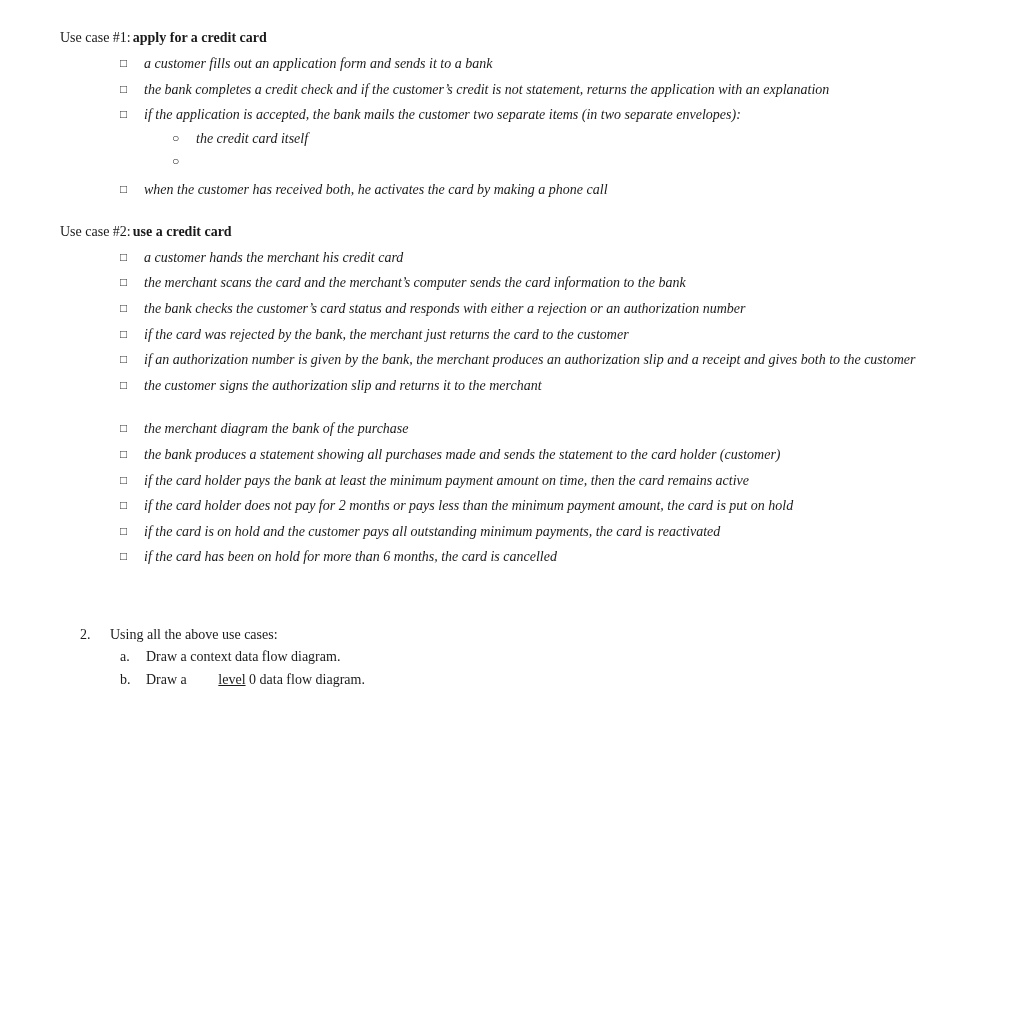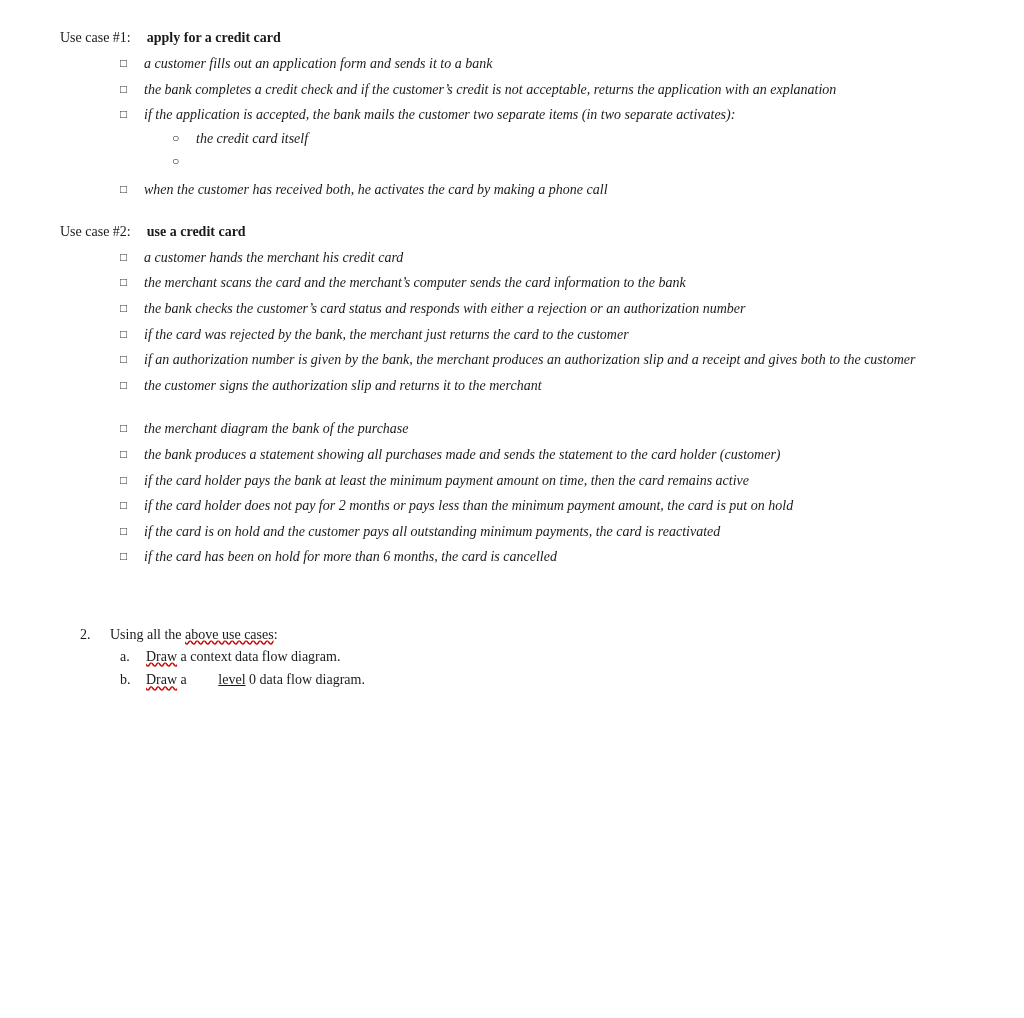--- a/index.html
+++ b/index.html
@@ -18,21 +18,21 @@
       padding: 30px 60px 40px 60px;
     }
 
     .use-case-section {
       margin-bottom: 24px;
     }
 
     .use-case-title {
       display: flex;
       align-items: center;
-      gap: 16px;
+      gap: 2px;
       margin-bottom: 8px;
     }
 
     .use-case-label {
       font-size: 14px;
       font-weight: normal;
     }
 
     .use-case-name {
       font-weight: bold;
@@ -115,46 +115,45 @@
       gap: 8px;
       margin-bottom: 4px;
       line-height: 1.4;
     }
 
     .sub-alpha-list li .alpha-label {
       min-width: 18px;
     }
 
     .underline-wavy {
-      text-decoration: underline;
       text-decoration-style: wavy;
       text-decoration-color: #cc0000;
     }
   </style>
 </head>
 <body>
 
 <div class="use-case-section">
   <div class="use-case-title">
     <span class="use-case-label">Use case #1:</span>
     <span class="use-case-name">apply for a credit card</span>
   </div>
   <ul class="checkbox-list">
     <li>
       <span class="checkbox-icon">□</span>
       <span class="item-text">a customer fills out an application form and sends it to a bank</span>
     </li>
     <li>
       <span class="checkbox-icon">□</span>
-      <span class="item-text">the bank completes a credit check and if the customer’s credit is not acceptable, returns the application with an explanation</span>
+      <span class="item-text">the bank completes a credit check and if the customer’s credit is not statement, returns the application with an explanation</span>
     </li>
     <li>
       <span class="checkbox-icon">□</span>
       <span class="item-text">
-        <span>if the application is accepted, the bank mails the customer two separate items (in two separate activates):</span>
+        <span>if the application is accepted, the bank mails the customer two separate items (in two separate envelopes):</span>
         <ul class="sub-list">
           <li>
             <span class="circle-icon">○</span>
             <span>the credit card itself</span>
           </li>
           <li>
             <span class="circle-icon">○</span>
           </li>
         </ul>
       </span>

